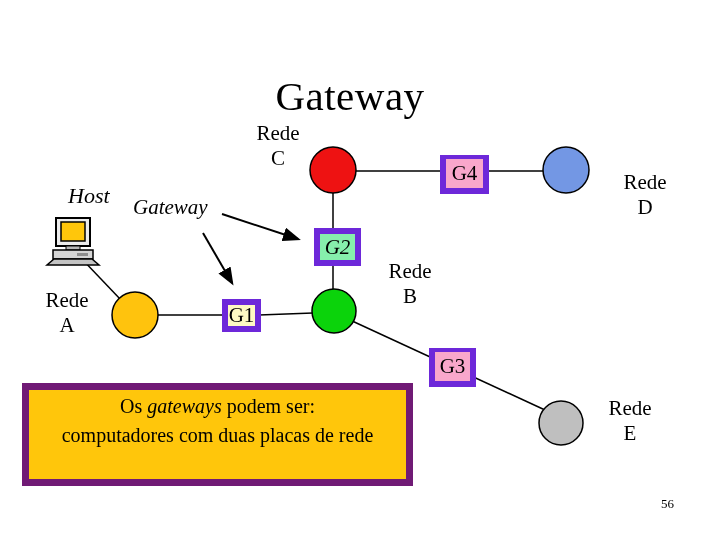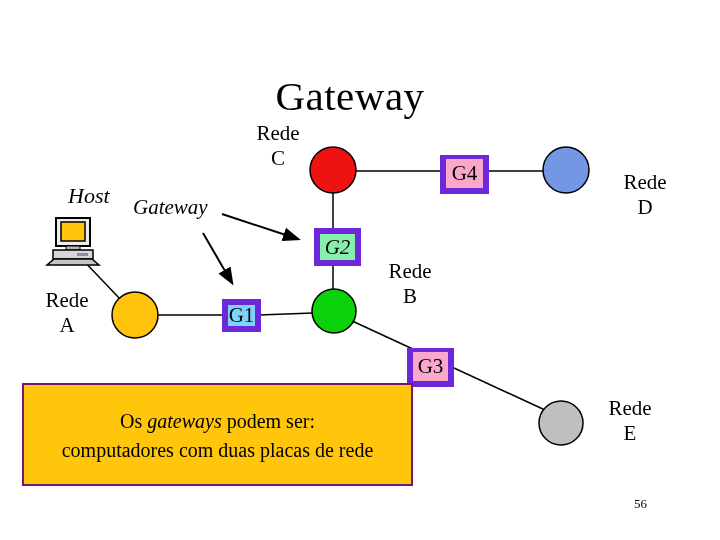--- a/index.html
+++ b/index.html
@@ -16,24 +16,24 @@
   .netlabel span{display:block;}
   .italic-label{font-style:italic;font-size:21px;}
   .gwbox{
     box-sizing:border-box;border:6px solid #6d28d9;
     display:flex;align-items:center;justify-content:center;
     font-size:21px;
   }
   .gwbox.shadowtop{border-top-width:4px;}
   .notebox{
     left:22px;top:383px;width:391px;height:103px;box-sizing:border-box;
-    border:2px solid #701a75;text-align:center;font-size:20px;line-height:28.5px;
-    padding-top:22px;
+    border:7px solid #701a75;text-align:center;font-size:20px;line-height:28.5px;
+    padding-top:2px;
   }
-  .pagenum{left:634px;top:496px;width:40px;text-align:left;font-size:13px;}
+  .pagenum{left:634px;top:496px;width:40px;text-align:right;font-size:13px;}
   svg{display:block;}
   #wires{left:0;top:0;}
 </style>
 </head>
 <body>
 
 <div class="slide">
 
   <svg id="wires" class="abs" width="720" height="540" viewBox="0 0 720 540">
     <defs>
@@ -101,24 +101,24 @@
     <span>Rede</span>
     <span>E</span>
   </div>
 
   <div class="abs gwbox shadowtop" style="left: 440px; top: 155px; width: 49px; height: 39px; background-color: rgb(249, 167, 203);">
     <span>G4</span>
   </div>
   <div class="abs gwbox" style="left: 314px; top: 228px; width: 47px; height: 38px; background-color: #86efac; font-style: italic;">
     <span>G2</span>
   </div>
-  <div class="abs gwbox" style="left: 222px; top: 299px; width: 39px; height: 33px; background-color: #7dd3fc;">
+  <div class="abs gwbox" style="left: 222px; top: 299px; width: 39px; height: 33px; background-color: #fef9c3;">
     <span>G1</span>
   </div>
-  <div class="abs gwbox shadowtop" style="left: 407px; top: 348px; width: 47px; height: 39px; background-color: rgb(249, 167, 203);">
+  <div class="abs gwbox shadowtop" style="left: 429px; top: 348px; width: 47px; height: 39px; background-color: rgb(249, 167, 203);">
     <span>G3</span>
   </div>
 
   <div class="abs notebox" style="background-color: rgb(255, 198, 11);">
     <div>
       <span>Os </span><span style="font-style:italic;">gateways</span><span> podem ser:</span>
     </div>
     <div>computadores com duas placas de rede</div>
   </div>
 

